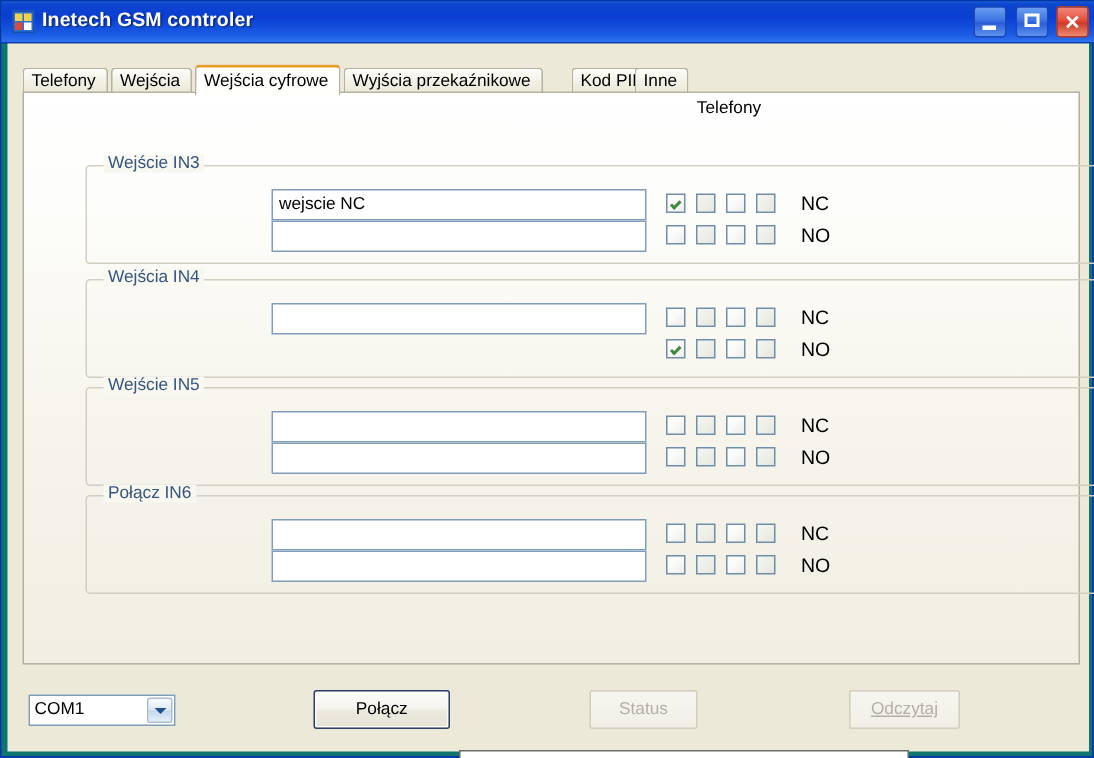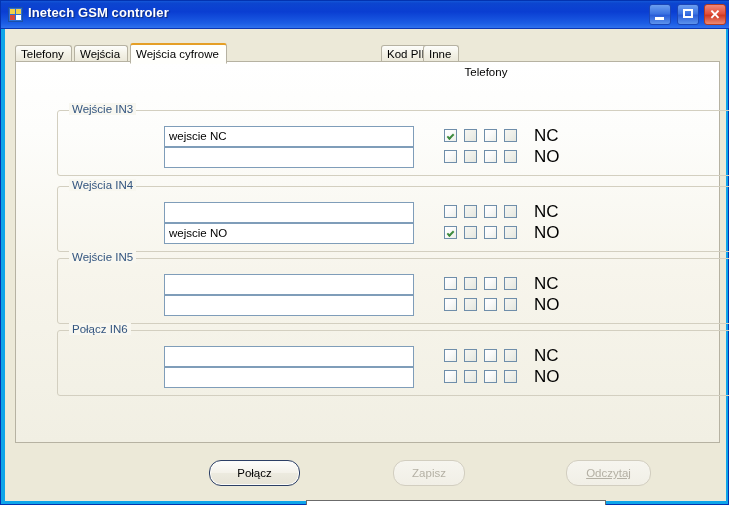--- a/index.html
+++ b/index.html
@@ -6,21 +6,21 @@
   body{
     width:729px;height:505px;overflow:hidden;
     font-family:"Liberation Sans", sans-serif;
     background:#0a36c8;
   }
 
   
   .window{
     position:absolute;left:0;top:0;width:729px;height:505px;
     box-sizing:border-box;
-    background:#0ea5e9;
+    background:#0f766e;
     border:1px solid #0333b0;
   }
   .titlebar{
     position:absolute;left:0;top:0;width:729px;height:27px;
     background:linear-gradient(180deg,#1457d8 0%,#0c45cf 8%,#0a3ed2 40%,#1b5ce4 82%,#2f71ee 100%);
     border-bottom:1px solid #0b36b4;
   }
   .title-icon{
     position:absolute;left:7px;top:6px;width:15px;height:15px;
     background:#2f6fd4;border:1px solid #1a4fa8;box-sizing:border-box;
@@ -107,21 +107,21 @@
     position:absolute;left:11px;top:-8px;
     background:#f8f7f0;
     padding:0 3px;font-size:11.5px;color:#33557f;
   }
   .in3{top:48px;height:66px;}
   .in4{top:124px;height:66px;}
   .in5{top:196px;height:66px;}
   .in6{top:268px;height:66px;}
 
   .txt{
-    position:absolute;left:106px;width:250px;height:21px;
+    position:absolute;left:123px;width:250px;height:21px;
     box-sizing:border-box;
     background:#ffffff;border:1px solid #7f9db9;
     font-size:11.5px;color:#000;
     padding:2px 3px 0 4px;
     line-height:15px;
     overflow:hidden;white-space:nowrap;
   }
   .txt.r1{top:15px;}
   .txt.r2{top:36px;}
 
@@ -140,21 +140,21 @@
     content:"";position:absolute;left:2px;top:4px;
     width:5px;height:2px;border-left:2px solid #3d8a3d;border-bottom:2px solid #3d8a3d;
     transform:rotate(-45deg);
   }
   .cb.c0{left:0;}
   .cb.c1{left:20px;}
   .cb.c2{left:40px;}
   .cb.c3{left:60px;}
   .cb-text{
     position:absolute;left:90px;top:3px;
-    font-size:17px;color:#000;line-height:14px;text-align:right;
+    font-size:13px;color:#000;line-height:14px;text-align:right;
   }
 
   
   .combo{
     position:absolute;left:14px;top:434px;width:98px;height:21px;
     box-sizing:border-box;background:#fff;border:1px solid #7f9db9;
     font-size:11.5px;color:#000;padding:2px 0 0 3px;line-height:15px;
   }
   .combo .arrowbtn{
     position:absolute;right:1px;top:1px;width:17px;height:17px;
@@ -163,37 +163,37 @@
   }
   .combo .arrowbtn:after{
     content:"";position:absolute;left:4px;top:6px;
     border-left:4px solid transparent;border-right:4px solid transparent;
     border-top:4px solid #21508f;
   }
 
   .btn{
     position:absolute;top:431px;height:26px;box-sizing:border-box;
     font-size:11.5px;text-align:center;
-    border-radius:12px;
+    border-radius:2px;
     background:linear-gradient(180deg,#fdfdfc 0%,#f4f2ea 48%,#eceadf 52%,#e6e3d6 100%);
     border:1px solid #b9b5a6;
     color:#000;line-height:24px;
   }
   .btn.primary{
     left:204px;width:91px;
     border:1px solid #2c3f66;
     box-shadow:inset 0 0 0 1px #fbfbf8;
   }
   .btn.disabled{
     color:#b4b0a4;
     background:linear-gradient(180deg,#f6f5ef 0%,#f1efe6 100%);
     border:1px solid #d2cec0;
   }
   .btn.zapisz{left:388px;width:72px;}
-  .btn.odczytaj{left:561px;width:85px;text-decoration:underline;}
+  .btn.odczytaj{left:561px;width:74px;text-decoration:underline;}
 
   .status-label{
     position:absolute;left:27px;top:474px;
     font-size:13px;color:#000;
   }
   .status-box{
     position:absolute;left:301px;top:471px;width:300px;height:21px;
     box-sizing:border-box;background:#fff;border:1px solid #6b6b6b;
   }
 </style>
@@ -216,20 +216,21 @@
       <span class="wb close"><span class="cl-x">✕</span></span>
     </div>
   </div>
 
   <div class="client">
 
     <div class="tabstrip" id="tabstrip">
         <div class="tab" style="left: 0px; width: 57px;"><span>Telefony</span></div>
         <div class="tab" style="left: 59px; width: 54px;"><span>Wejścia</span></div>
         <div class="tab selected" style="left: 115px; width: 97px;"><span>Wejścia cyfrowe</span></div>
+        <div class="tab" style="left: 214px; width: 133px;"><span>Wyjścia przekaźnikowe</span></div>
         <div class="tab" style="left: 366px; width: 57px;"><span>Kod PIN</span></div>
         <div class="tab" style="left: 408px; width: 36px;"><span>Inne</span></div>
       </div>
 
     <div class="tabpanel">
       <div class="hdr-tel">Telefony</div>
       <div id="groups-host">
           <div class="grp in3">
             <div class="grp-label">Wejście IN3</div>
             <div class="txt r1"><span>wejscie NC</span></div>
@@ -252,21 +253,20 @@
           <div class="grp in4">
             <div class="grp-label">Wejścia IN4</div>
             <div class="txt r1"><span></span></div>
             <div class="cbrow r1">
               <span class="cb c0"></span>
               <span class="cb c1 alt"></span>
               <span class="cb c2"></span>
               <span class="cb c3 alt"></span>
               <span class="cb-text">NC</span>
             </div>
-            <div class="txt r2"><span>wejscie NO</span></div>
             <div class="cbrow r2">
               <span class="cb c0 checked"></span>
               <span class="cb c1 alt"></span>
               <span class="cb c2"></span>
               <span class="cb c3 alt"></span>
               <span class="cb-text">NO</span>
             </div>
           </div>
           <div class="grp in5">
             <div class="grp-label">Wejście IN5</div>
@@ -302,23 +302,27 @@
               <span class="cb c0"></span>
               <span class="cb c1 alt"></span>
               <span class="cb c2"></span>
               <span class="cb c3 alt"></span>
               <span class="cb-text">NO</span>
             </div>
           </div>
         </div>
     </div>
 
+    <div class="combo">
+      <span>COM1</span>
+      <span class="arrowbtn"></span>
+    </div>
 
     <div class="btn primary">Połącz</div>
-    <div class="btn disabled zapisz">Zapisz</div>
+    <div class="btn disabled zapisz">Status</div>
     <div class="btn disabled odczytaj">Odczytaj</div>
 
     <div class="status-label">Status: Nie połączony</div>
     <div class="status-box">
       <span></span>
     </div>
 
   </div>
 </div>
 

